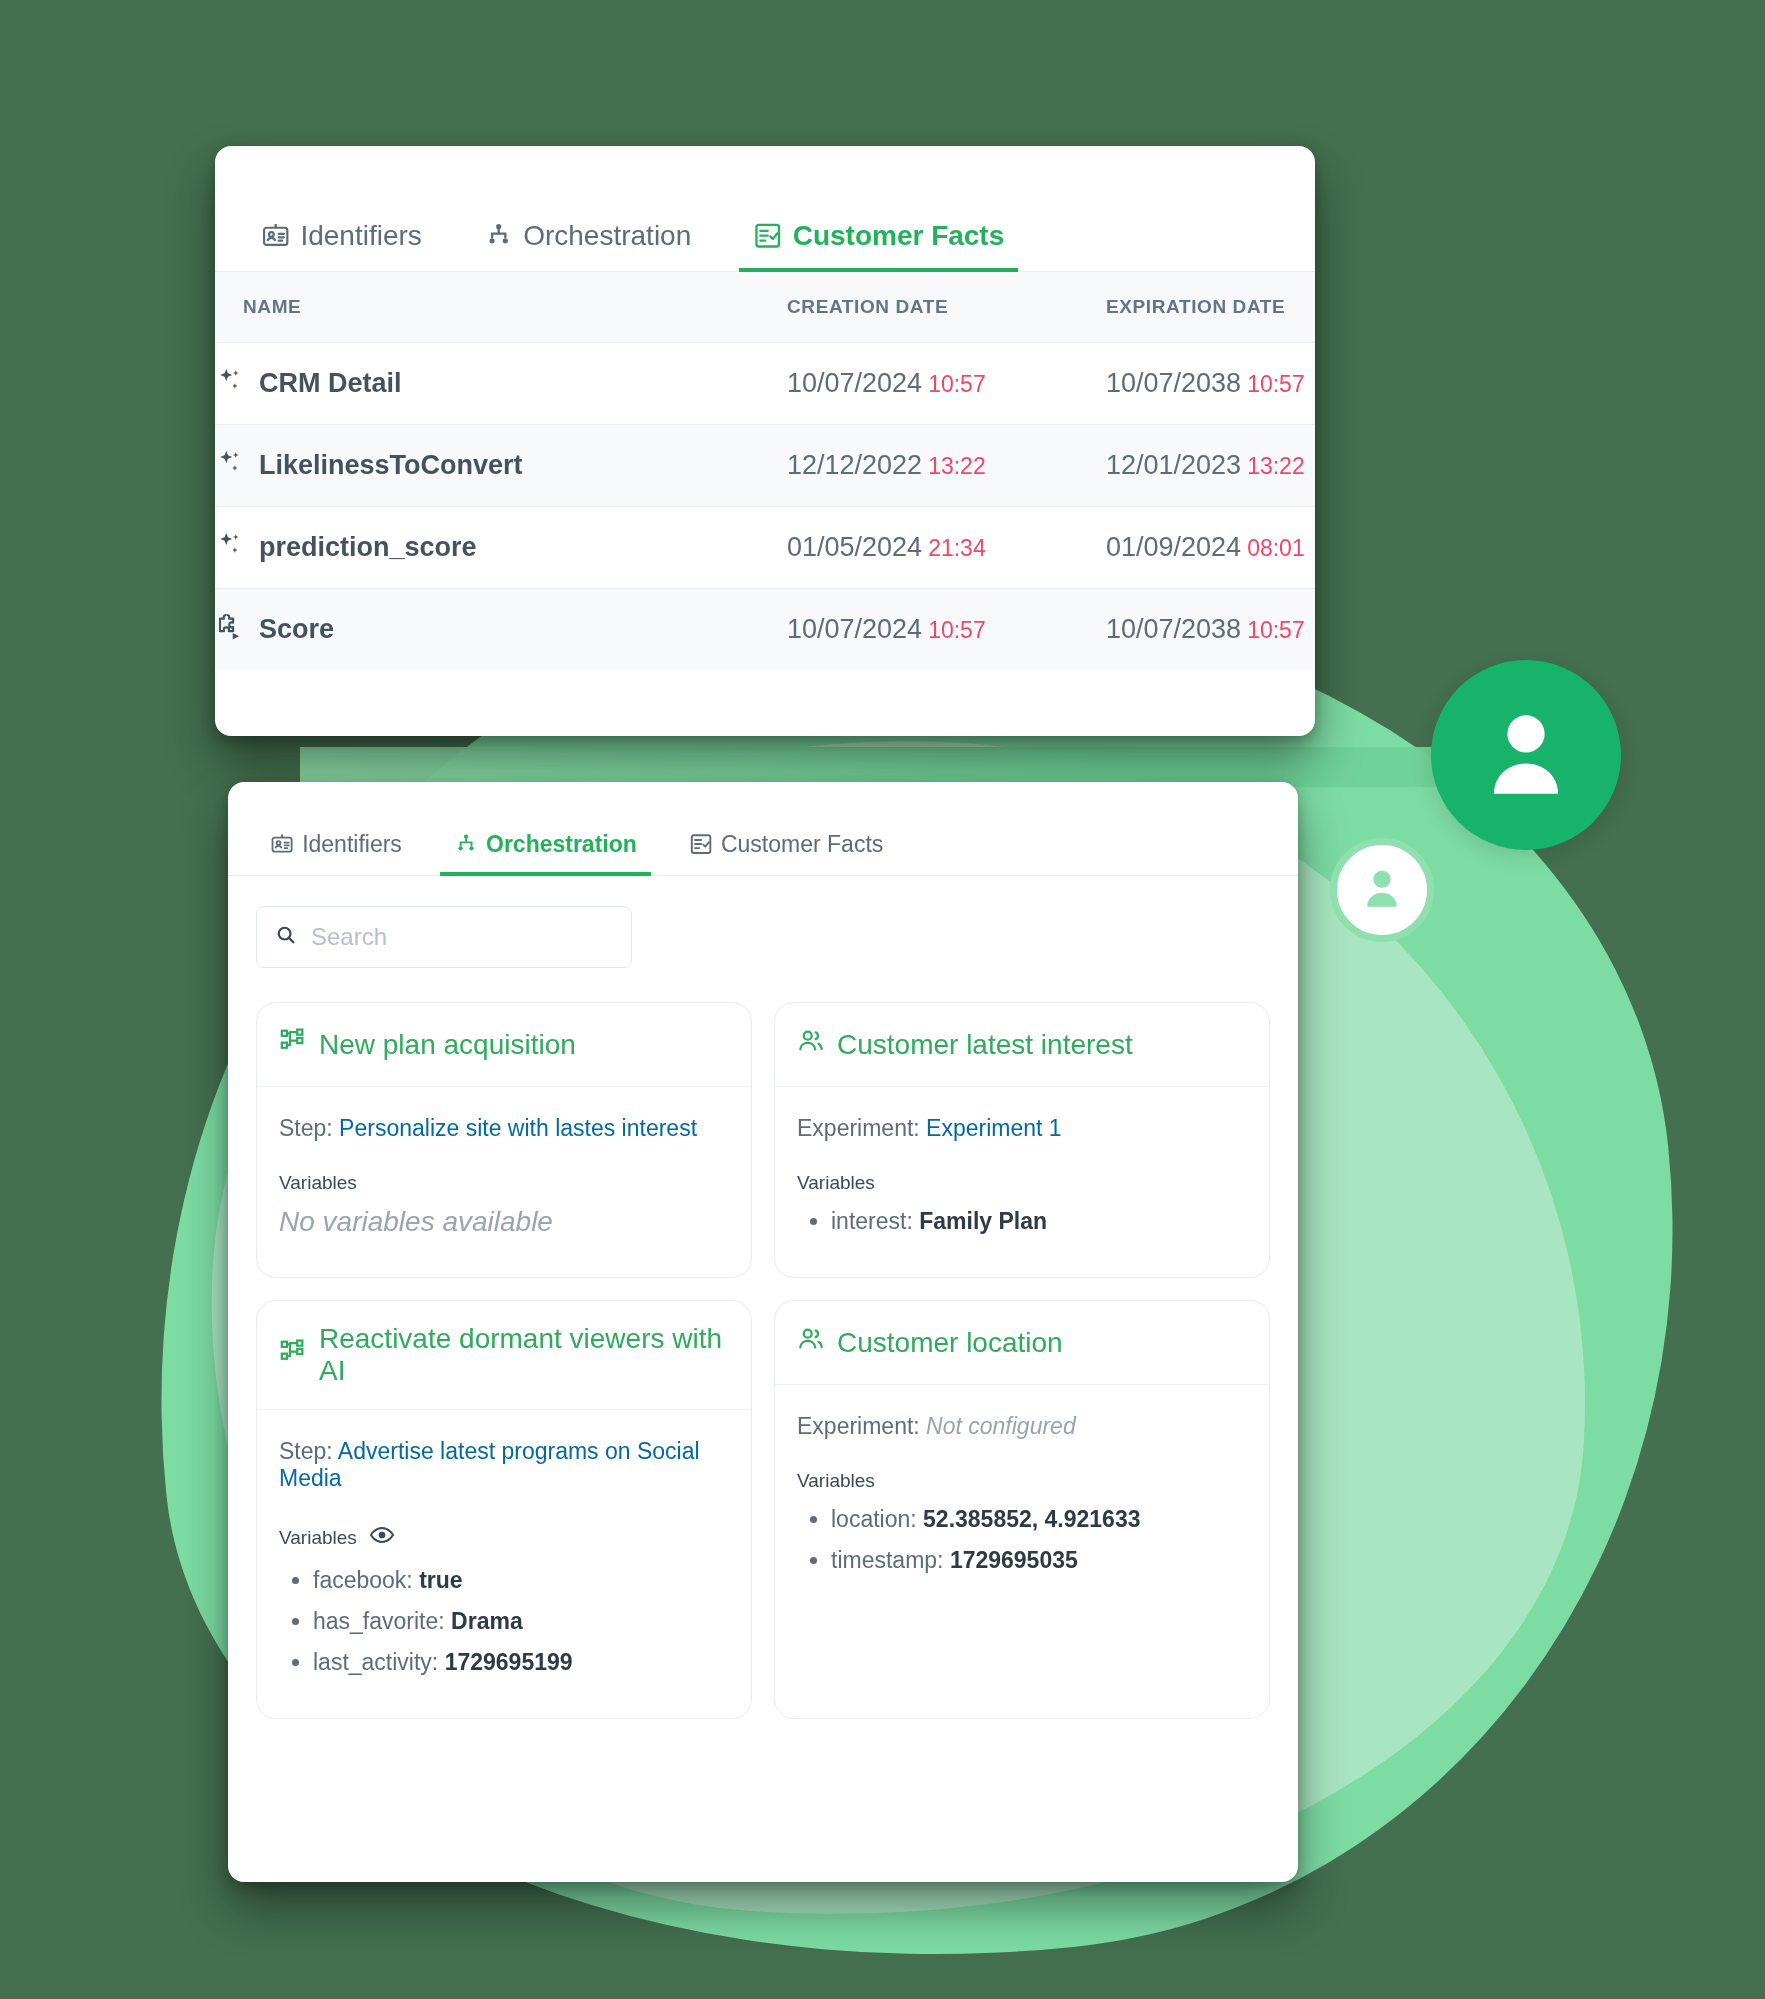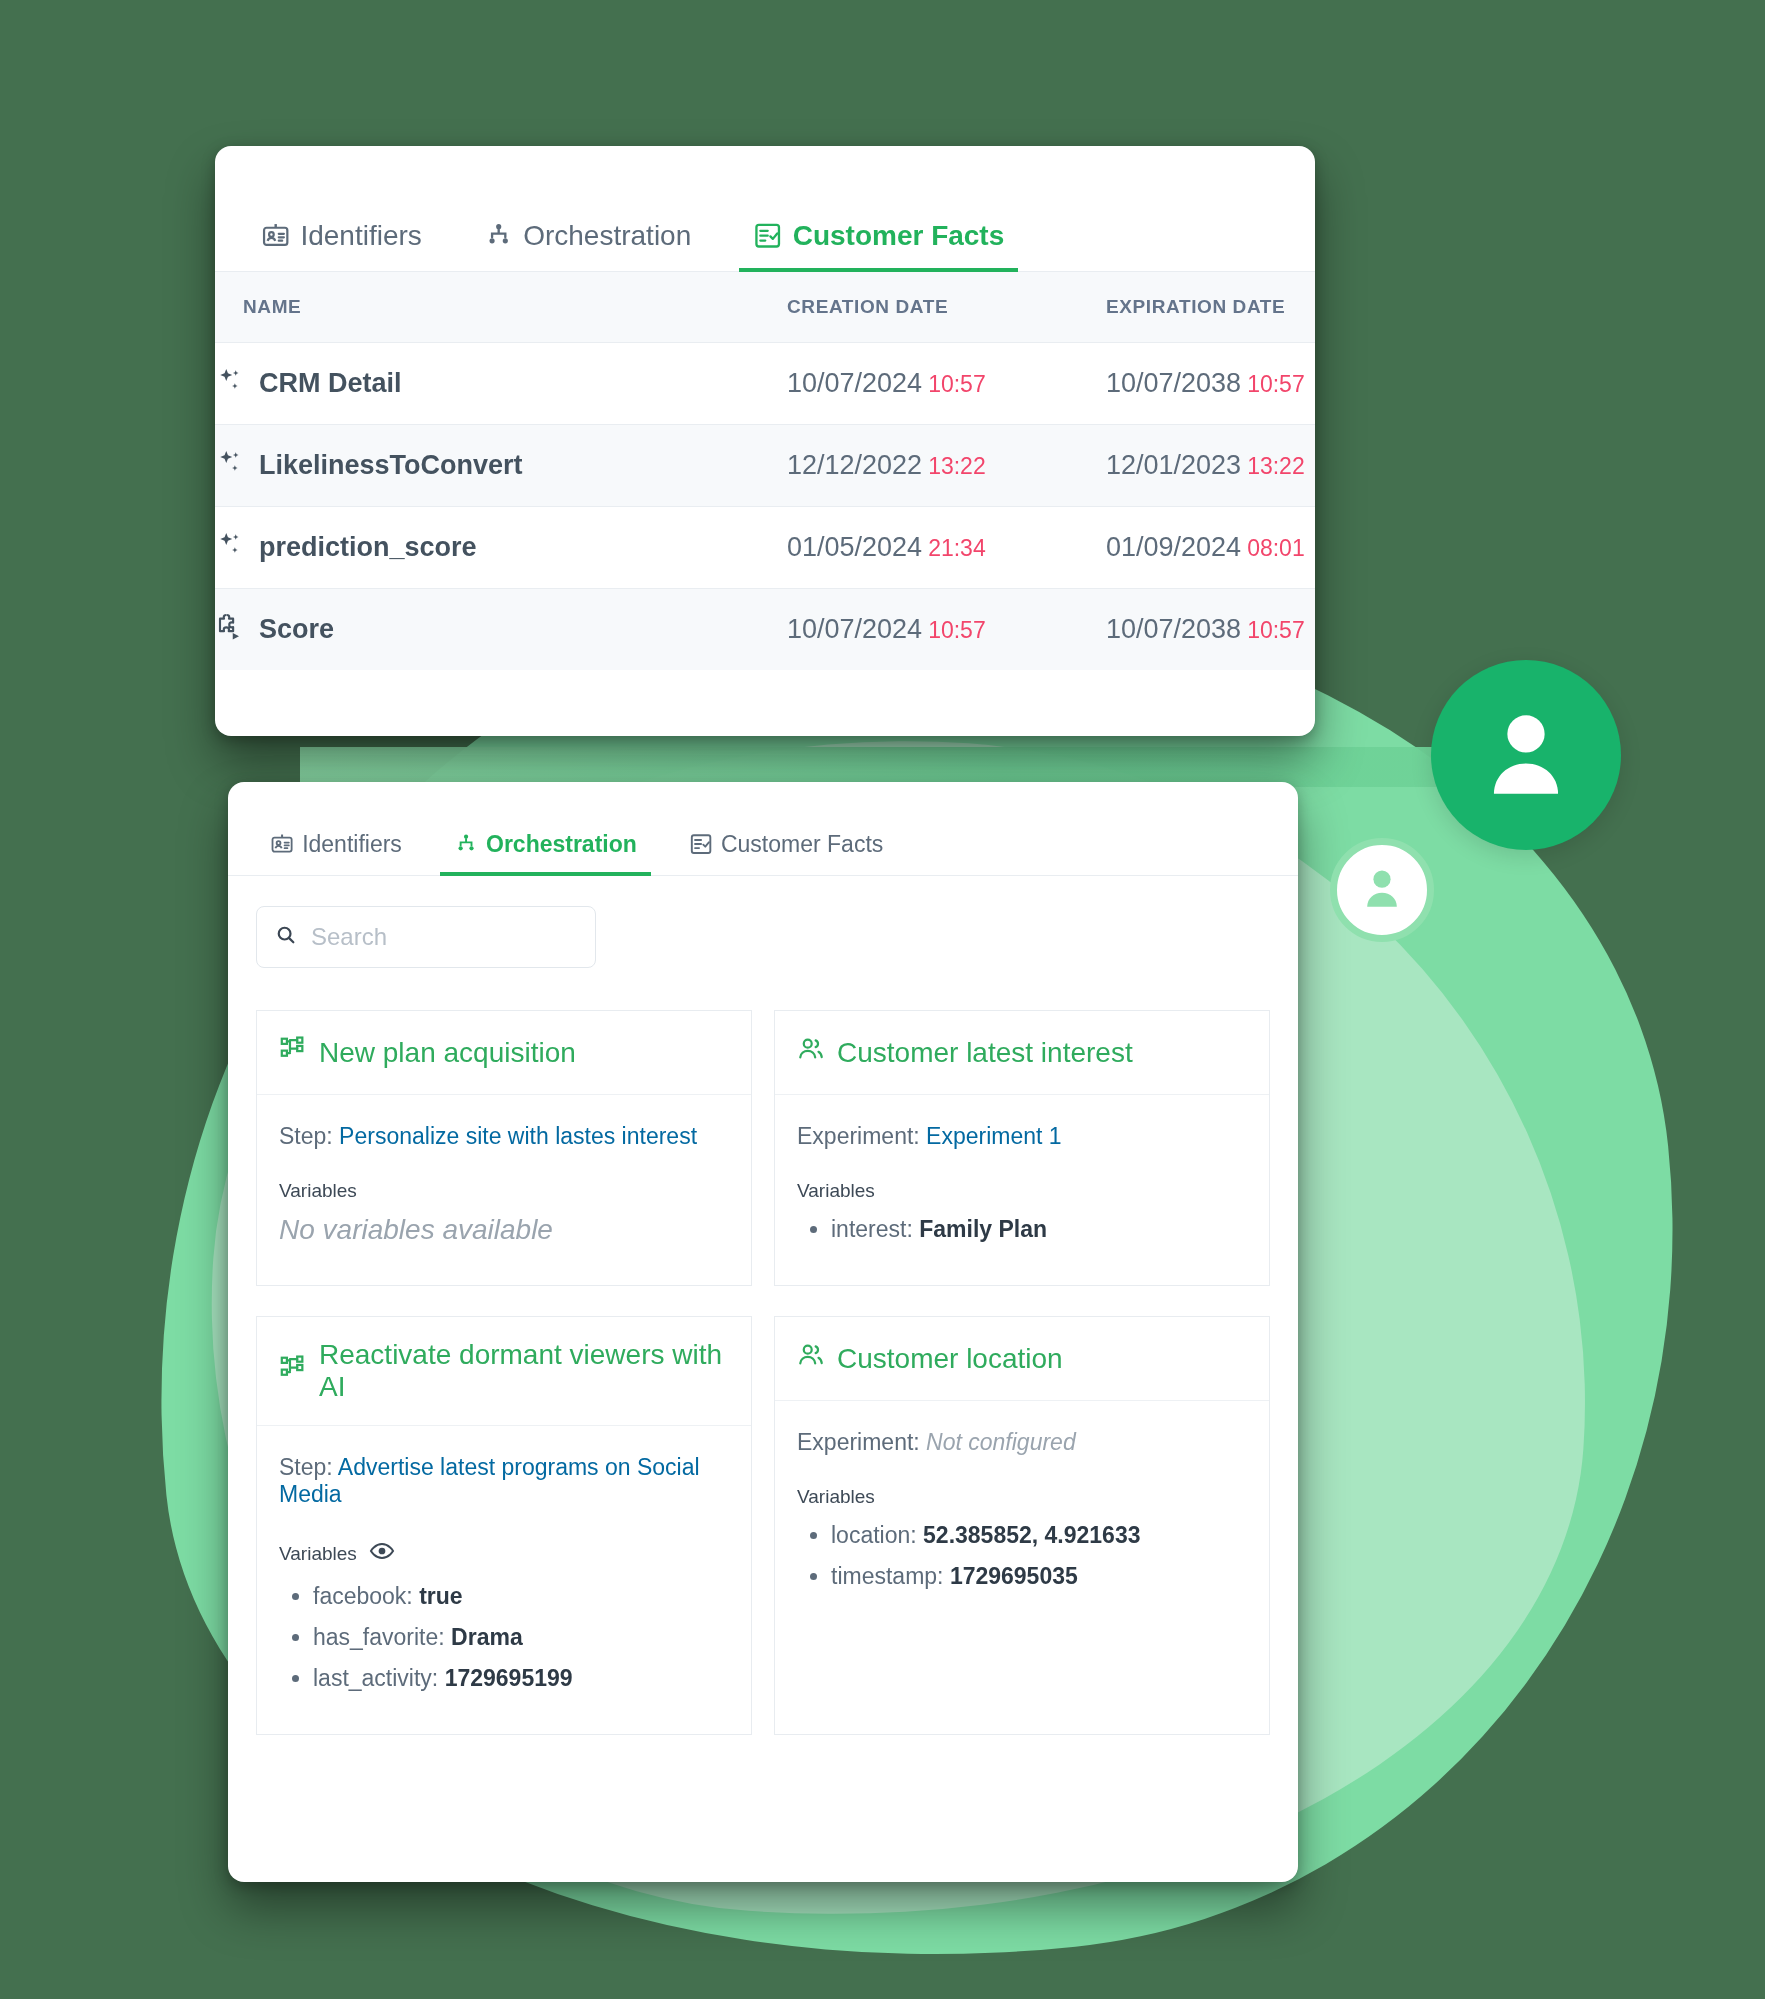--- a/index.html
+++ b/index.html
@@ -107,21 +107,21 @@
   .date { color: #5d6b7a; }
   .time { color: #f2456b; font-size: 23px; margin-left: 6px; }
   .col-name { width: 52%; }
   .col-cre  { width: 29%; margin-left: 48px; }
   .col-exp  { width: 19%; }
 
   
   .search-wrap { padding: 30px 28px 0 28px; }
   .search-box {
     display: flex; align-items: center; gap: 14px;
-    width: 340px; height: 62px;
+    width: 376px; height: 62px;
     border: 1px solid #e2e7ec; border-radius: 8px;
     padding: 0 18px;
     background: #fff;
   }
   .search-box svg { width: 22px; height: 22px; flex: none; color: #3b4653; }
   .search-box input {
     border: none; outline: none; font-size: 24px;
     font-family: "Liberation Sans", sans-serif;
     color: #3b4653; width: 100%; background: transparent;
   }
@@ -129,25 +129,24 @@
 
   
   .cards {
     display: grid;
     grid-template-columns: 1fr 1fr;
     gap: 22px;
     padding: 34px 28px 28px 28px;
   }
   .card {
     border: 1px solid #e8ecf0;
-    border-radius: 0;
+    border-radius: 20px;
     background: #fff;
     display: flex; flex-direction: column;
     overflow: hidden;
-    margin-top: 8px;
   }
   .card-head {
     display: flex; align-items: center; gap: 12px;
     padding: 22px 22px;
     border-bottom: 1px solid #eef1f4;
     color: #2fab5d;
     font-size: 28px;
     font-weight: normal;
     min-height: 84px;
   }

